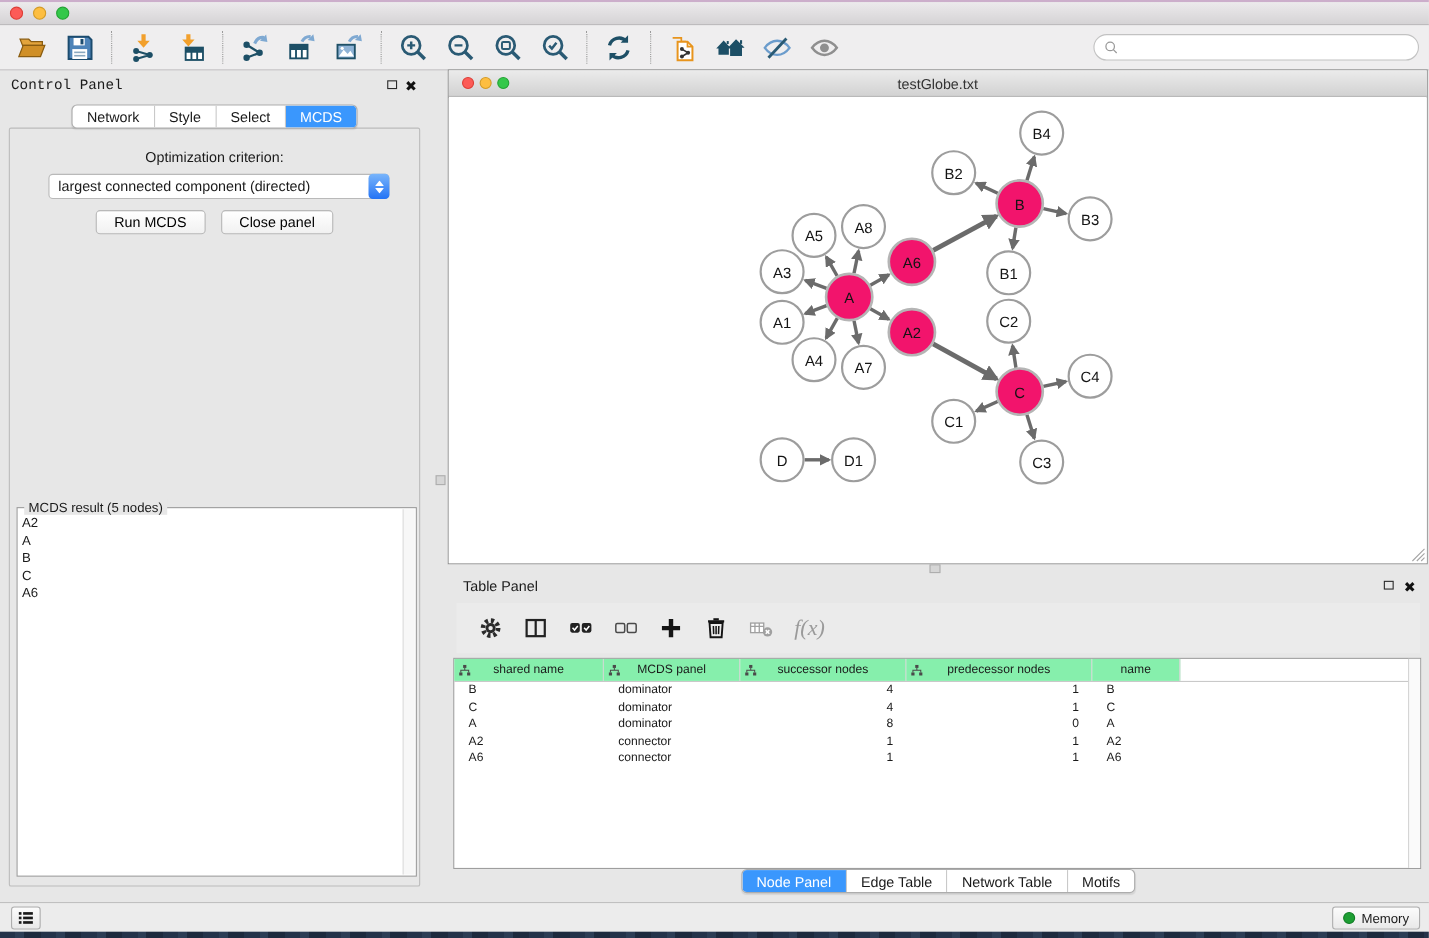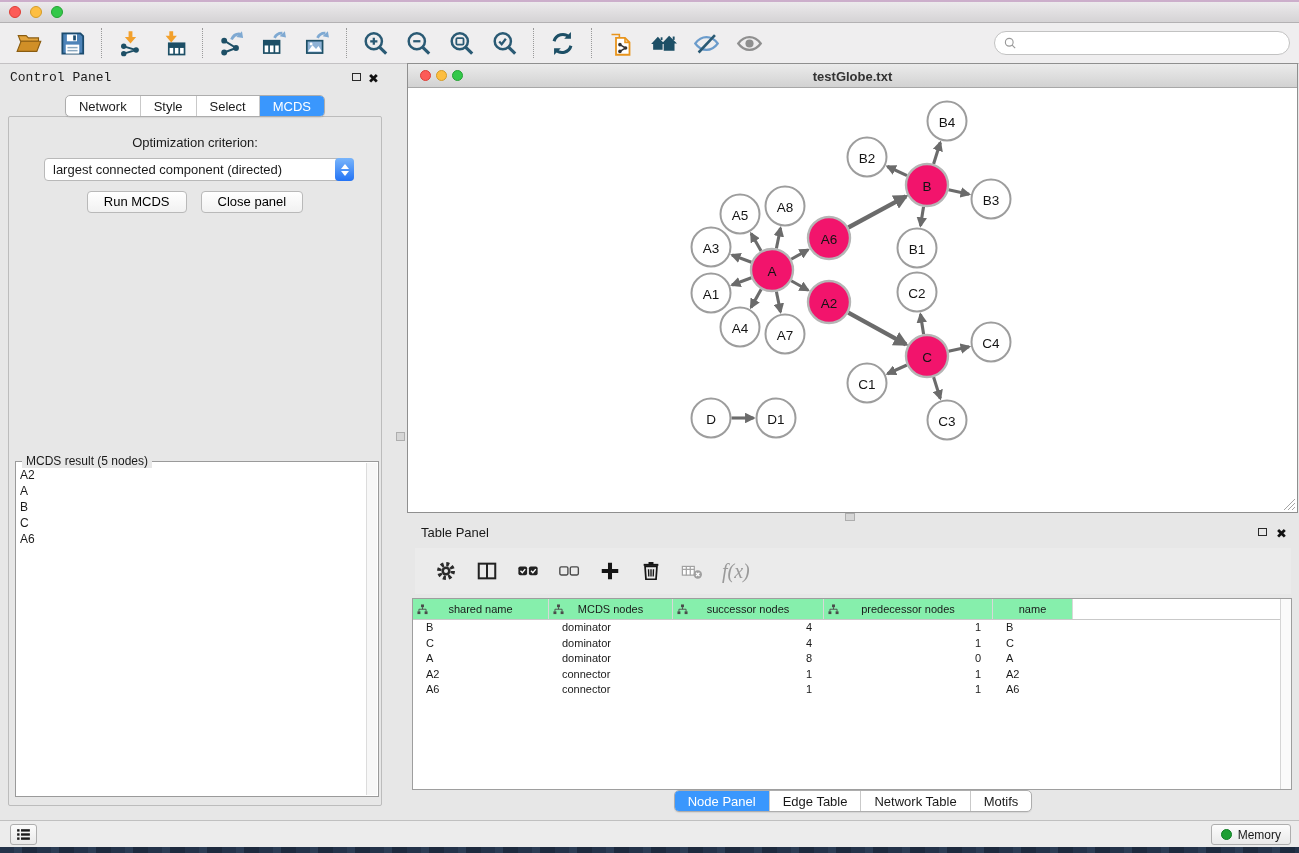--- a/index.html
+++ b/index.html
@@ -65,21 +65,21 @@
   .grip-v{left:396px;top:432px;width:9px;height:9px;}
   .grip-h{left:845px;top:513px;width:10px;height:8px;}
 
   
   .network-window{position:absolute;left:407px;top:63px;width:891px;height:450px;
                   border:1px solid #8f8f8f;background:#fff;}
   .nw-titlebar{position:relative;height:24px;background:linear-gradient(#ebebeb,#d2d2d2);
                border-bottom:1px solid #a8a8a8;}
   .nw-traffic{position:absolute;top:6px;left:12px;display:flex;gap:5px;}
   .nw-traffic .light{width:11px;height:11px;}
-  .nw-title{position:absolute;top:5px;left:0;right:0;text-align:center;font-size:13px;color:#333;font-weight:bold;}
+  .nw-title{position:absolute;top:5px;left:0;right:0;text-align:center;font-size:13px;color:#333;}
   .nw-canvas{position:absolute;top:25px;left:0;right:0;bottom:0;background:#fff;}
   .nw-canvas svg{position:absolute;top:0;left:0;}
   .node-label{font-family:"Liberation Sans","DejaVu Sans",sans-serif;font-size:13.5px;fill:#141414;}
   .resize-grip{position:absolute;right:1px;bottom:1px;width:13px;height:13px;}
 
   
   .table-panel{position:absolute;left:407px;top:520px;right:0;bottom:33px;}
   .tp-title{position:absolute;top:5px;left:14px;font-size:13px;}
   .tp-float{top:8px;right:32px;}
   .tp-close{top:7px;right:12px;}
@@ -576,21 +576,21 @@
         </div>
         <div class="th" style="width: 124px;">
           <span class="th-ic">
             <svg viewBox="0 0 12 12">
               <rect x="4.4" y="0.5" width="3.2" height="3" fill="#4a4a4a"></rect>
               <rect x="0.5" y="8" width="3.2" height="3" fill="#4a4a4a"></rect>
               <rect x="8.3" y="8" width="3.2" height="3" fill="#4a4a4a"></rect>
               <path d="M6 3.5v2.2M2.1 8V5.7h7.8V8" fill="none" stroke="#4a4a4a" stroke-width="1"></path>
             </svg>
           </span>
-          <span>MCDS nodes</span>
+          <span>MCDS panel</span>
         </div>
         <div class="th" style="width: 151px;">
           <span class="th-ic">
             <svg viewBox="0 0 12 12">
               <rect x="4.4" y="0.5" width="3.2" height="3" fill="#4a4a4a"></rect>
               <rect x="0.5" y="8" width="3.2" height="3" fill="#4a4a4a"></rect>
               <rect x="8.3" y="8" width="3.2" height="3" fill="#4a4a4a"></rect>
               <path d="M6 3.5v2.2M2.1 8V5.7h7.8V8" fill="none" stroke="#4a4a4a" stroke-width="1"></path>
             </svg>
           </span>

